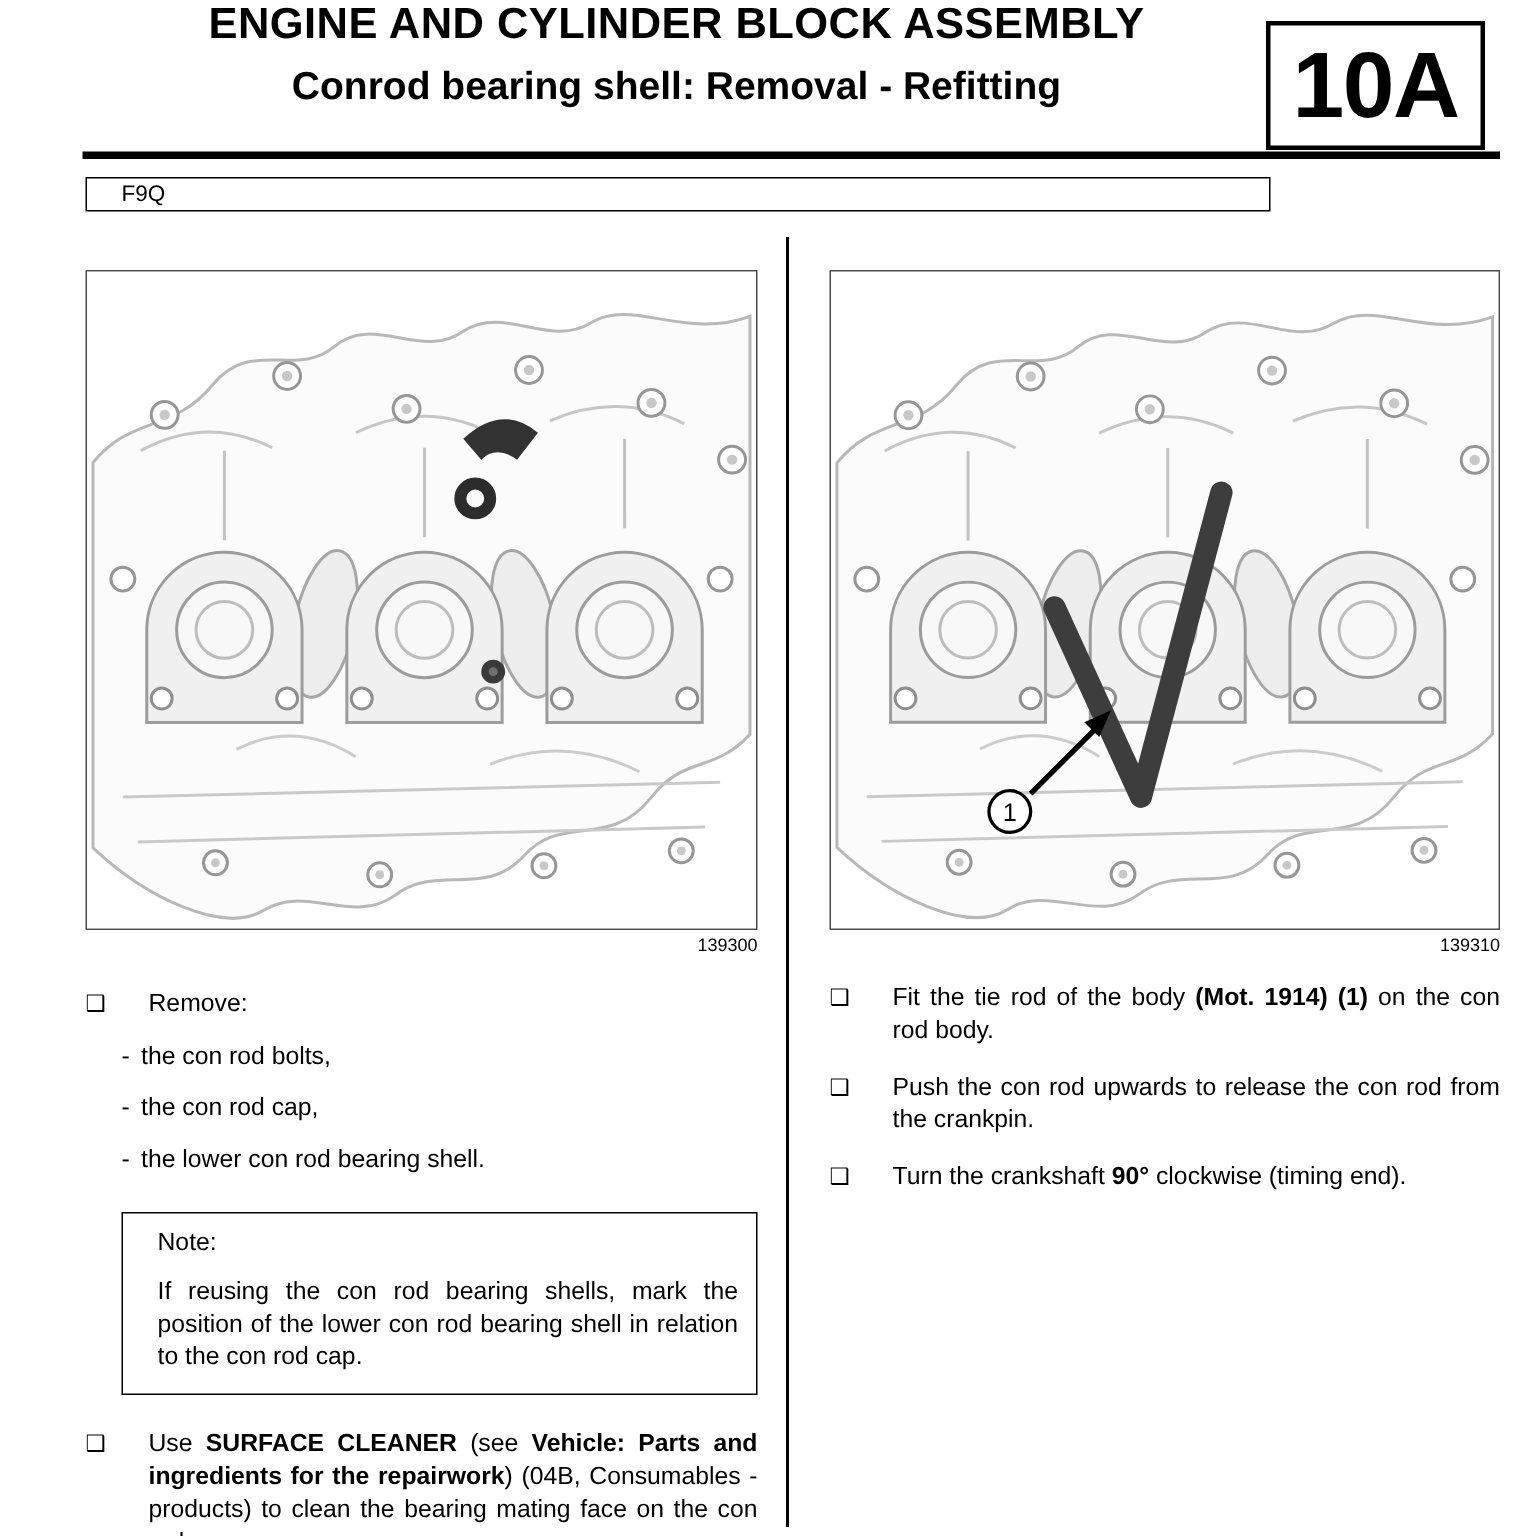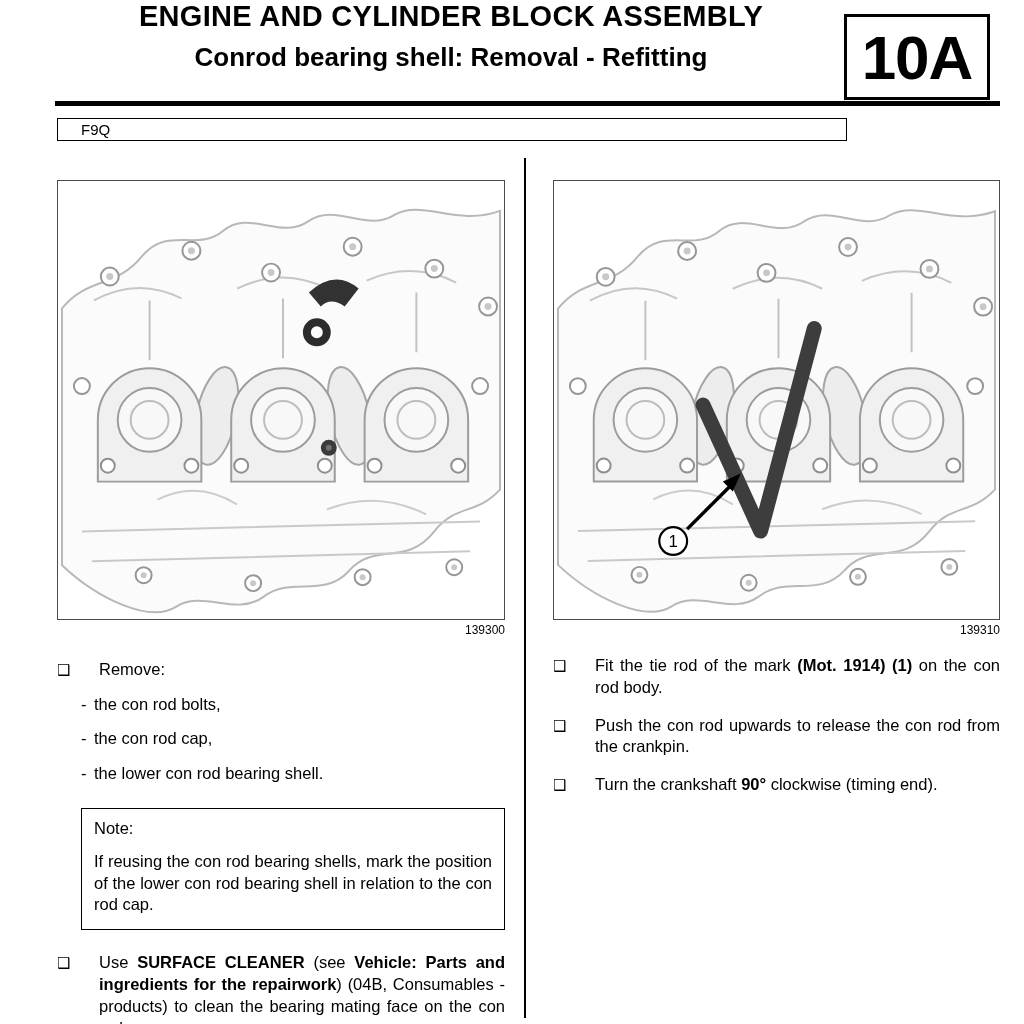--- a/index.html
+++ b/index.html
@@ -26,21 +26,21 @@
   .col.left  { left:57px;  width:448px; }
   .col.right { left:553px; width:447px; }
   .figure-box { width:100%; height:440px; border:1px solid #4a4a4a; background:#fff; overflow:hidden; }
   .figure-box svg { width:100%; height:100%; display:block; }
   .fig-num { text-align:right; font-size:12px; margin-top:3px; }
   .bullet-item { display:flex; margin-top:22px; font-size:16.5px; line-height:1.32; }
   .bullet { width:24px; flex:0 0 24px; font-size:15px; padding-top:1px; }
   .bullet-text { flex:1; text-align:justify;margin-left:18px; }
   .sub-item { display:flex; margin:13px 0 0 24px; font-size:16.5px; line-height:1.3; }
   .dash { width:13px; flex:0 0 13px; }
-  .note-box { margin:24px 0 0 24px; border:1.5px solid #000; padding:10px 12px 14px 12px; font-size:16.5px; }
+  .note-box { margin:24px 0 0 24px; border:1.5px solid #000; padding:10px 12px 14px 23px; font-size:16.5px; }
   .note-title { margin-bottom:13px; }
   .note-body { text-align:justify; line-height:1.3; }
   .b { font-weight:bold; }
 </style>
 </head>
 <body>
 
 <svg width="0" height="0" style="position:absolute" aria-hidden="true">
   <defs>
     <g id="engine-art">
@@ -168,21 +168,21 @@
       <g>
         <circle cx="120" cy="362" r="14" fill="#fff" stroke="#000" stroke-width="2.2"></circle>
         <text x="120" y="368" text-anchor="middle" font-size="17" font-family="Liberation Sans, sans-serif">1</text>
       </g>
     </svg>
   </div>
   <div class="fig-num">139310</div>
 
   <div class="bullet-item" style="margin-top:18px">
     <span class="bullet">❑</span>
-    <span class="bullet-text"><span>Fit the tie rod of the mark </span><span class="b">(Mot. 1914)</span><span> </span><span class="b">(1)</span><span> on the con rod body.</span></span>
+    <span class="bullet-text"><span>Fit the tie rod of the body </span><span class="b">(Mot. 1914)</span><span> </span><span class="b">(1)</span><span> on the con rod body.</span></span>
   </div>
 
   <div class="bullet-item" style="margin-top:16px">
     <span class="bullet">❑</span>
     <span class="bullet-text">Push the con rod upwards to release the con rod from the crankpin.</span>
   </div>
 
   <div class="bullet-item" style="margin-top:16px">
     <span class="bullet">❑</span>
     <span class="bullet-text"><span>Turn the crankshaft </span><span class="b">90°</span><span> clockwise (timing end).</span></span>

